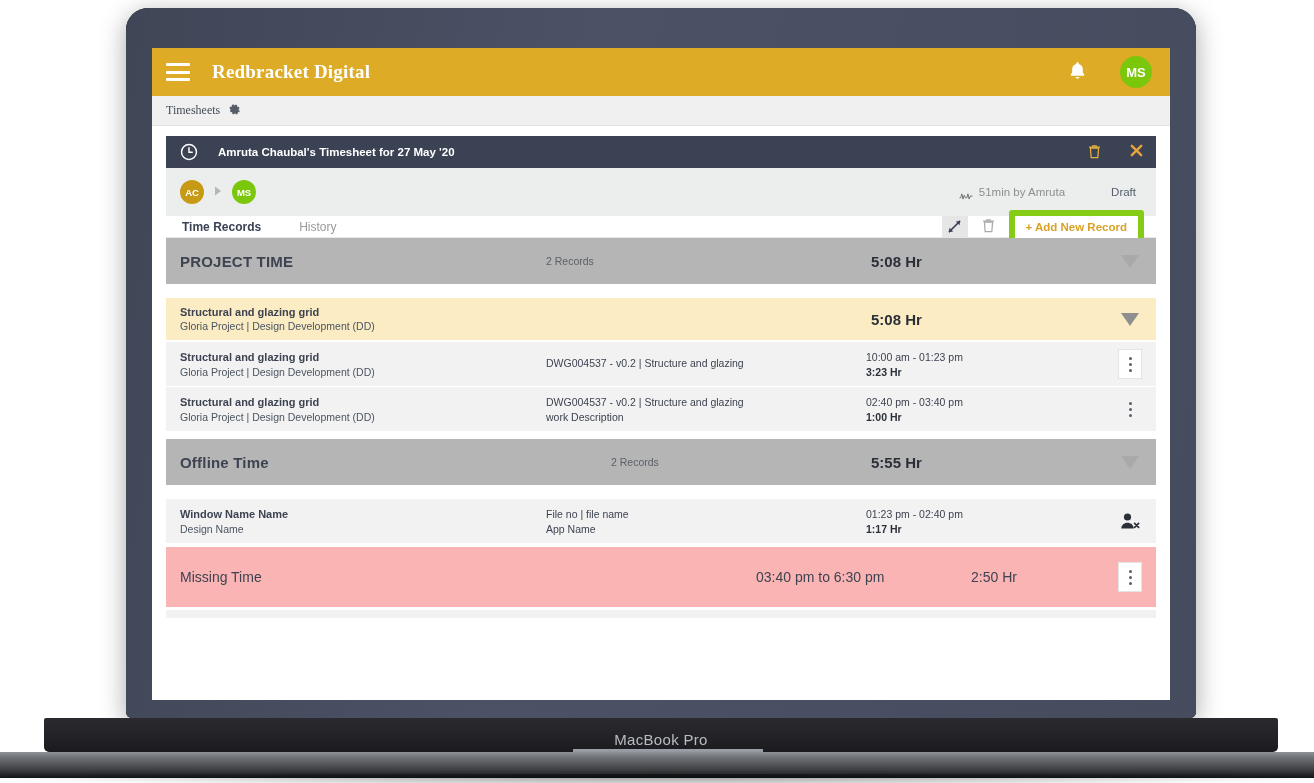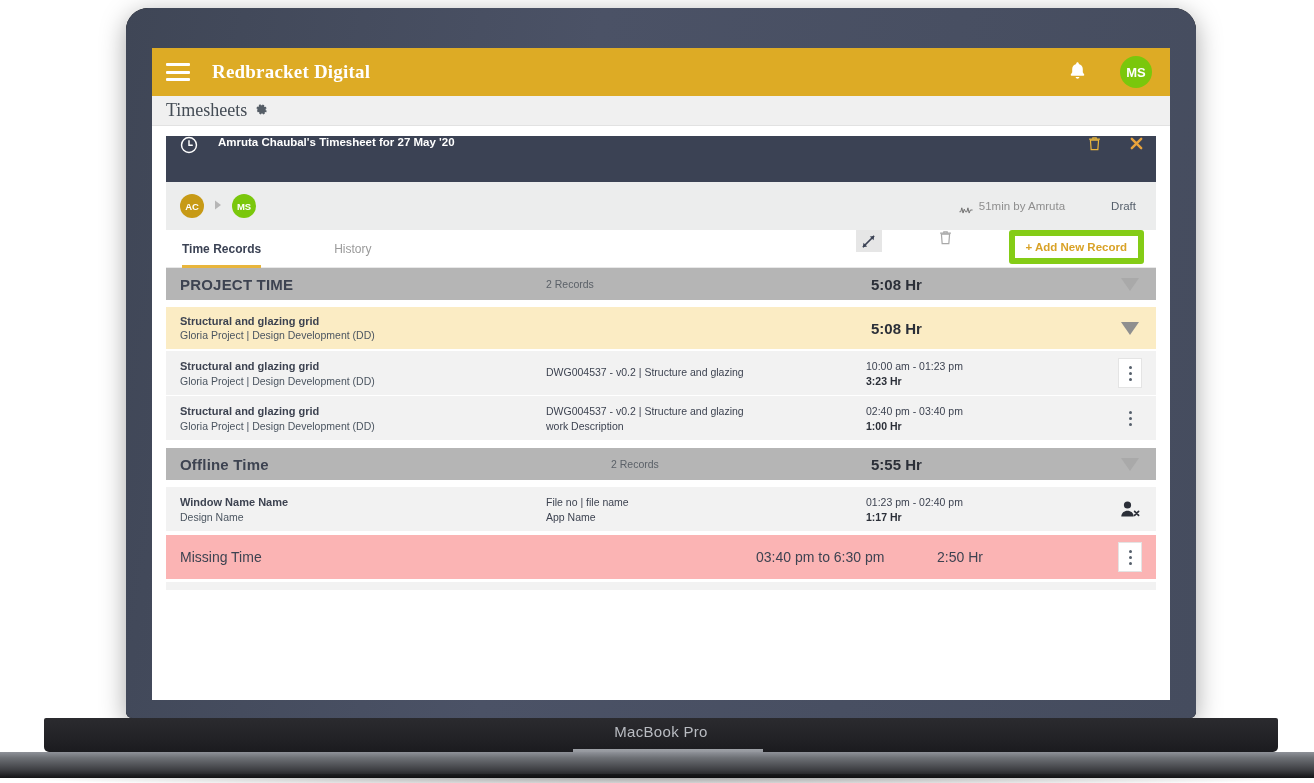--- a/index.html
+++ b/index.html
@@ -41,21 +41,21 @@
   }
   #laptop-base {
     position: absolute;
     left: -82px; top: 710px;
     width: 1234px; height: 34px;
     background: linear-gradient(180deg, #2b2b2f 0%, #222226 60%, #1b1b1f 100%);
     border-radius: 2px 2px 5px 5px;
   }
   #laptop-brand {
     position: absolute;
-    left: 0; top: 5px;
+    left: 0; top: 13px;
     width: 1234px;
     text-align: center;
     color: #b9bcc2;
     font-size: 15px;
     letter-spacing: 0.3px;
     font-family: "Liberation Sans", sans-serif;
   }
   #laptop-foot {
     position: absolute;
     left: -160px; top: 744px;
@@ -107,37 +107,37 @@
 
   #breadcrumb-bar {
     height: 30px;
     background: #f0f0f0;
     border-bottom: 1px solid #e2e2e2;
     display: flex; align-items: center;
     padding-left: 14px;
   }
   #breadcrumb-label {
     font-family: "Liberation Serif", serif;
-    font-size: 18px;
+    font-size: 12px;
     color: #444c55;
   }
   #breadcrumb-gear {
     margin-left: 8px; font-size: 13px; color: #555d66; cursor: pointer; line-height: 1;
   }
 
   
   #card {
     margin: 10px 14px 0 14px;
     background: #ffffff;
   }
 
   #ts-header {
-    height: 46px;
+    height: 32px;
     background: #3b4254;
-    display: flex; 
+    display: flex; align-items: center;
     padding: 0 12px 0 14px;
   }
   #clock-icon { width: 18px; height: 18px; flex: 0 0 18px; }
   #ts-title {
     color: #ffffff; font-size: 11.5px; font-weight: bold;
     margin-left: 20px; white-space: nowrap;
   }
   #ts-total-box {
     width: 274px; height: 25px;
     background: #474d5e;
@@ -162,38 +162,37 @@
   }
   #avatar-ac { background: #c79a16; }
   #avatar-ms { background: #7ac70c; }
   #meta-arrow { color: #b6b6b6; font-size: 10px; margin: 0 10px; line-height: 1; }
   #meta-spacer { flex: 1; }
   #pulse-icon { width: 14px; height: 10px; margin-right: 6px; }
   #edit-info { font-size: 11.5px; color: #8e8e8e; }
   #status-label { font-size: 11.5px; color: #555f6b; margin-left: 46px; margin-right: 6px; }
 
   #ts-tabs {
-    height: 38px;
+    height: 22px;
     background: #ffffff;
-    display: flex; align-items: flex-start;
+    display: flex; align-items: center;
     padding: 0 12px 0 16px;
     border-bottom: 1px solid #e8e8e8;
     position: relative;
-    gap: 43px;
   }
   .tab {
     font-size: 12px; cursor: pointer; position: relative;
     height: 38px; display: flex; align-items: center;
   }
   #tab-time-records { color: #3b4254; font-weight: bold; }
   #tab-time-records::after {
     content: ""; position: absolute; left: 0; right: 0; bottom: 0;
     height: 3px; background: #e8b53c;
   }
-  #tab-history { color: #9a9a9a; margin-left: 30px; }
+  #tab-history { color: #9a9a9a; margin-left: 38px; }
   #tabs-spacer { flex: 1; }
   #collapse-btn {
     width: 26px; height: 22px; background: #e6e6e6;
     display: flex; align-items: center; justify-content: center;
     cursor: pointer; margin-right: 14px;
   }
   #trash-btn { color: #a8a8a8; font-size: 14px; margin-right: 14px; cursor: pointer; line-height: 1; }
   #add-record-btn {
     border: 6px solid #84cc16; color: #d9a227;
     font-size: 11.5px; padding: 5px 11px; border-radius: 3px;
@@ -202,21 +201,21 @@
 
   
   #rows { background: #ffffff; }
   .row { display: flex; align-items: center; position: relative; }
   .row .c-title { padding-left: 14px; }
   .row .c-mid { }
   .row .c-dur { }
   .row .c-act { margin-left: auto; display: flex; align-items: center; justify-content: center; }
 
   
-  .group-row { height: 32px; margin-bottom: 7px; }
+  .group-row { height: 46px; margin-bottom: 14px; }
   .group-row .c-title { font-size: 15px; font-weight: bold; color: #3d4351; letter-spacing: 0.2px; }
   .group-row .c-mid { font-size: 10.5px; color: #5b6168; }
   .group-row .c-dur { font-size: 15px; font-weight: bold; color: #2b2f38; }
   .group-row .c-act { width: 52px; }
   .grp-gray { background: #b5b5b5; }
   .grp-cream { background: #fbecc4; }
 
   .chev {
     width: 0; height: 0;
     border-left: 9px solid transparent;
@@ -246,35 +245,35 @@
 
   .kebab {
     width: 22px; height: 26px;
     display: flex; flex-direction: column; align-items: center; justify-content: center;
     gap: 3px; cursor: pointer;
   }
   .kebab i { width: 3px; height: 3px; border-radius: 50%; background: #555f6b; display: block; }
   .kebab-boxed { background: #ffffff; border: 1px solid #e4e4e4; width: 24px; height: 30px; }
 
   
-  .missing-row { height: 44px; background: #fbb4b4; margin-top: 3px; }
+  .missing-row { height: 60px; background: #fbb4b4; margin-top: 3px; }
   .missing-row .c-title { font-size: 14px; color: #3d4351; }
   .missing-row .c-mid { font-size: 14px; color: #3d4351; }
   .missing-row .c-dur { font-size: 14px; color: #3d4351; }
   .missing-row .c-act { width: 52px; }
 
   .partial-row { height: 8px; background: #f2f2f2; margin-top: 3px; }
 
   
   .col-mid-a { position: absolute; left: 380px; }
   .col-mid-b { position: absolute; left: 445px; }
   .col-dur-a { position: absolute; left: 705px; }
   .col-dur-b { position: absolute; left: 700px; }
   .col-missing-mid { position: absolute; left: 590px; }
-  .col-missing-dur { position: absolute; left: 771px; }
+  .col-missing-dur { position: absolute; left: 805px; }
 
   .user-remove-icon { width: 20px; height: 18px; cursor: pointer; }
 </style>
 </head>
 <body>
 
 <div id="laptop-mockup">
   <div id="laptop-lid">
     <div id="laptop-lid-inner"></div>
 

